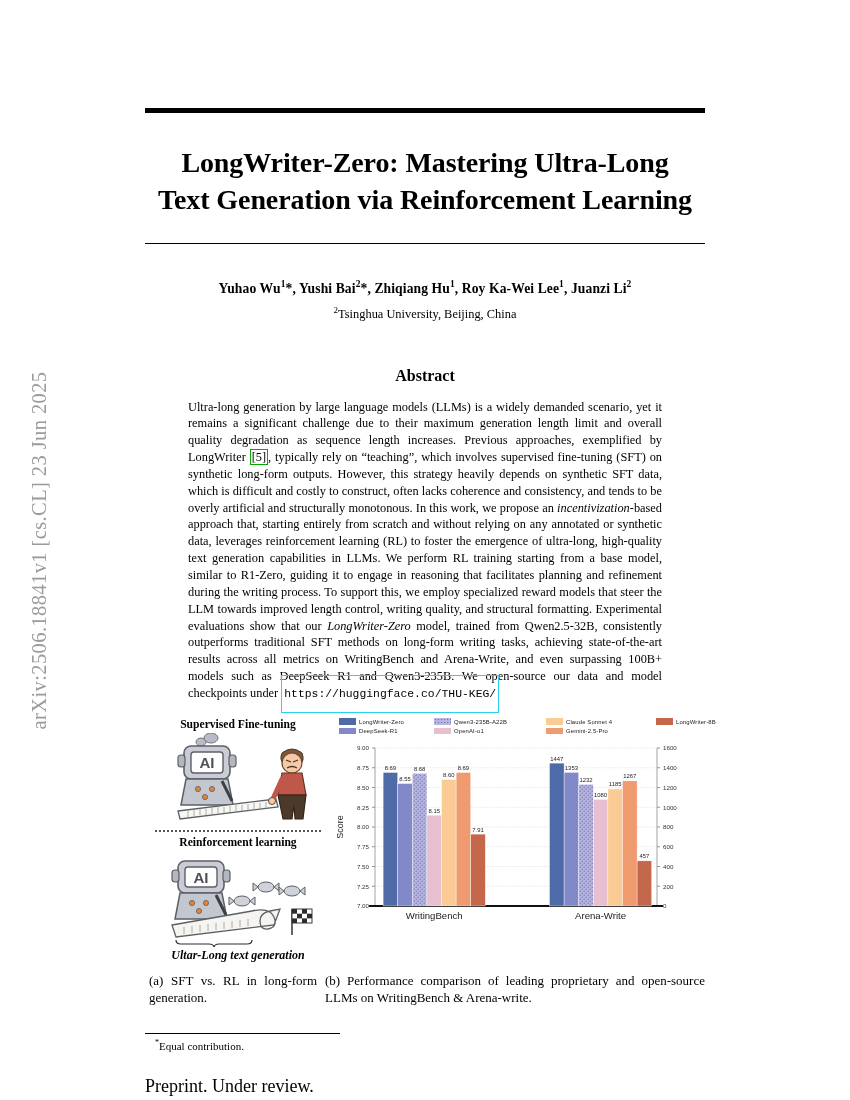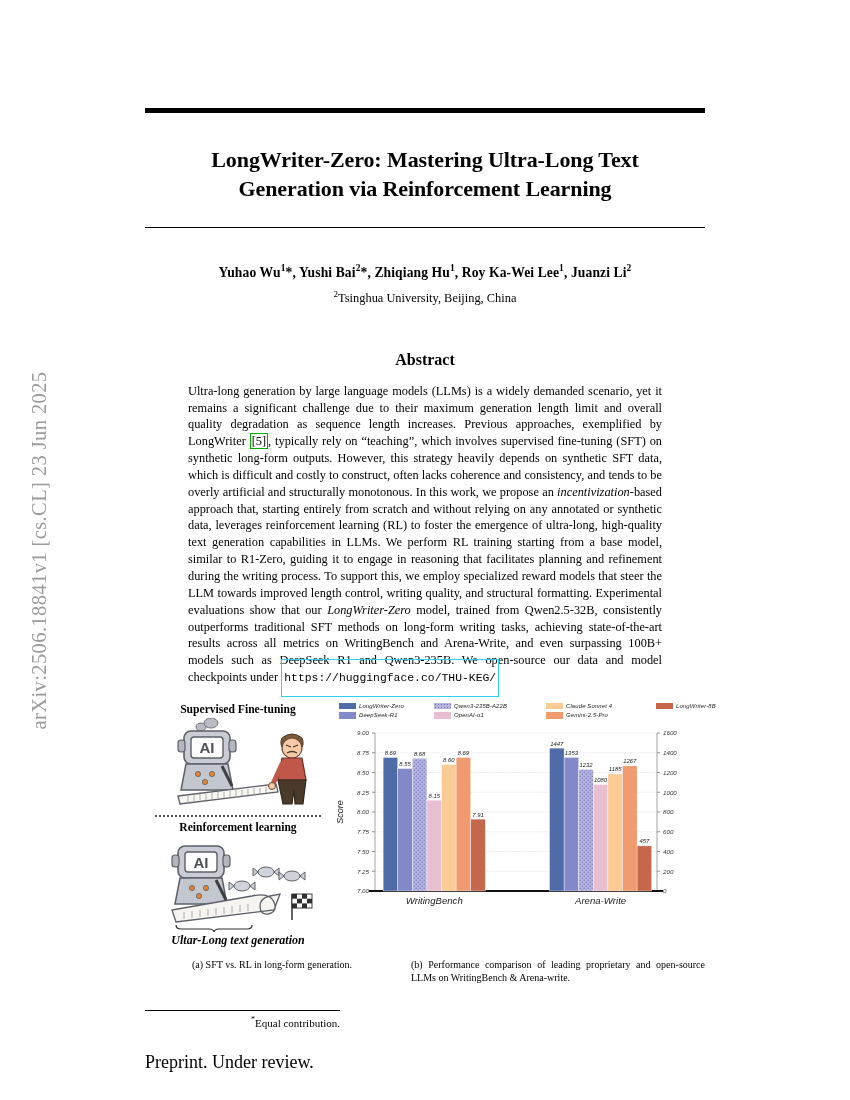--- a/index.html
+++ b/index.html
@@ -45,21 +45,21 @@
   }
 
   .top-rule {
     height: 5px;
     background: #000;
     margin-top: 108px;
   }
 
   #paper-title {
     text-align: center;
-    font-size: 22px;
+    font-size: 28px;
     font-weight: bold;
     line-height: 1.32;
     margin-top: 32px;
     padding: 0 12px;
     letter-spacing: -0.1px;
   }
 
   .title-rule {
     height: 1.4px;
     background: #000;
@@ -112,21 +112,21 @@
     white-space: nowrap;
   }
 
   
   #figure-row {
     display: flex;
     margin-top: 16px;
     align-items: flex-start;
   }
   #fig-a { width: 170px; flex: 0 0 170px; padding-left: 8px; }
-  #fig-b { flex: 1 1 auto; padding-left: 6px; font-style: italic; }
+  #fig-b { flex: 1 1 auto; padding-left: 6px; }
 
   .fig-label {
     font-family: "Liberation Serif", serif;
     font-weight: bold;
     font-size: 11.6px;
     text-align: center;
   }
   .dotted-sep {
     border-top: 2px dotted #555;
     margin: 5px 2px 4px 2px;
@@ -155,33 +155,31 @@
   }
   .leg-item { display: flex; align-items: center; gap: 3px; }
   .swatch {
     width: 17px; height: 6.5px; display:inline-block; flex: 0 0 17px;
   }
   .leg-label { white-space: nowrap; letter-spacing: 0.15px; }
 
   
   #caption-row { display: flex; margin-top: 10px; }
   .caption {
-    font-size: 10px;
+    font-size: 13px;
     line-height: 1.3;
     text-align: justify;
-    margin-left: 43px;
   }
   #cap-a { width: 168px; flex: 0 0 168px; padding-left: 4px; padding-right: 8px;}
   #cap-b { flex: 1 1 auto; }
 
   
   #footnote {
     margin-top: 26px;
     width: 195px;
-    text-align: right;
   }
   .fn-rule { height: 1px; background: #000; }
   #footnote-text { font-size: 11px; margin-top: 4px; padding-left: 10px; }
   #footnote-text sup { font-size: 8px; }
 
   #preprint {
     margin-top: 24px;
     font-size: 18px;
   }
 </style>

